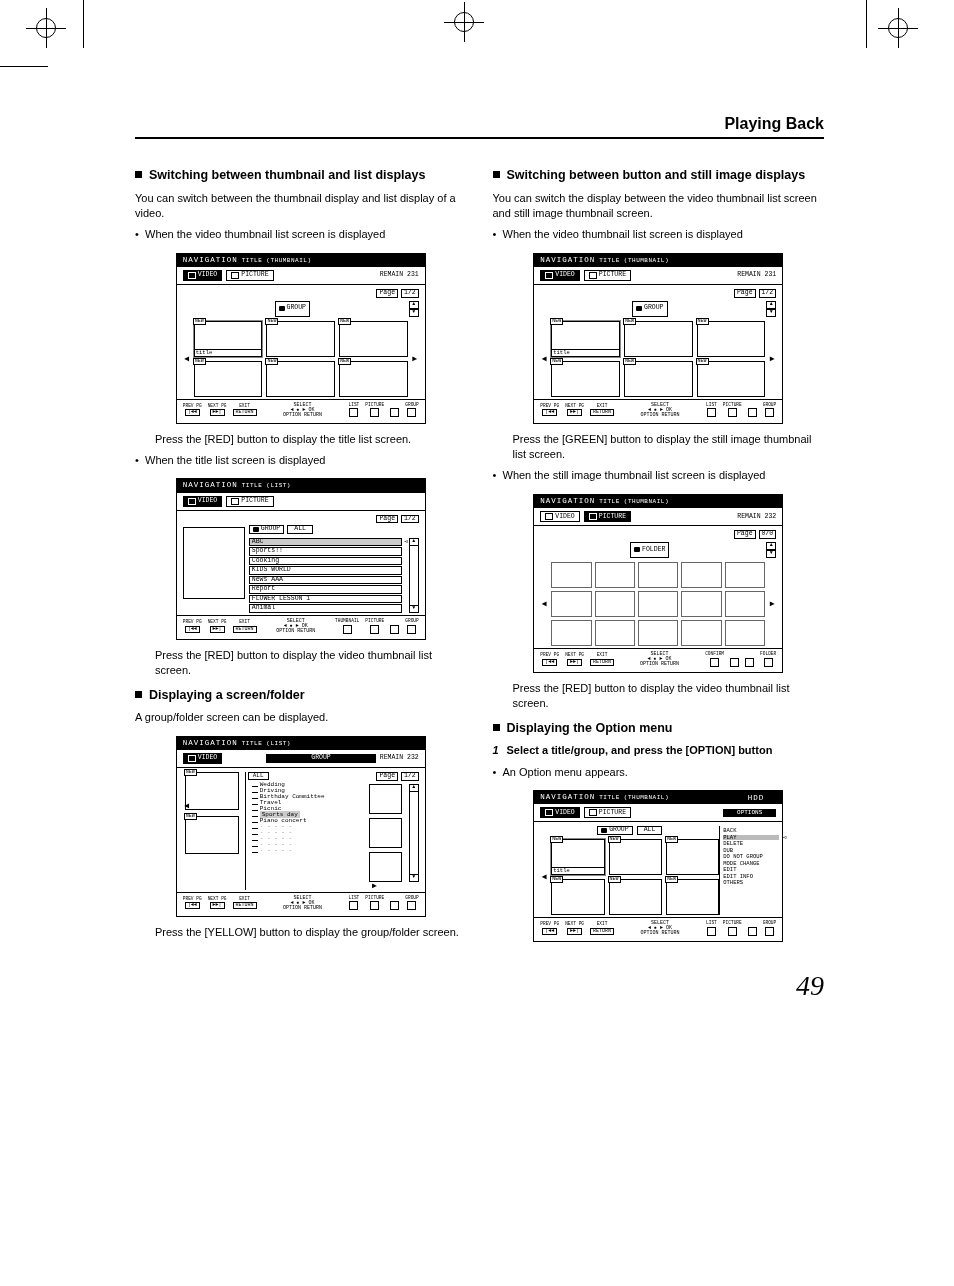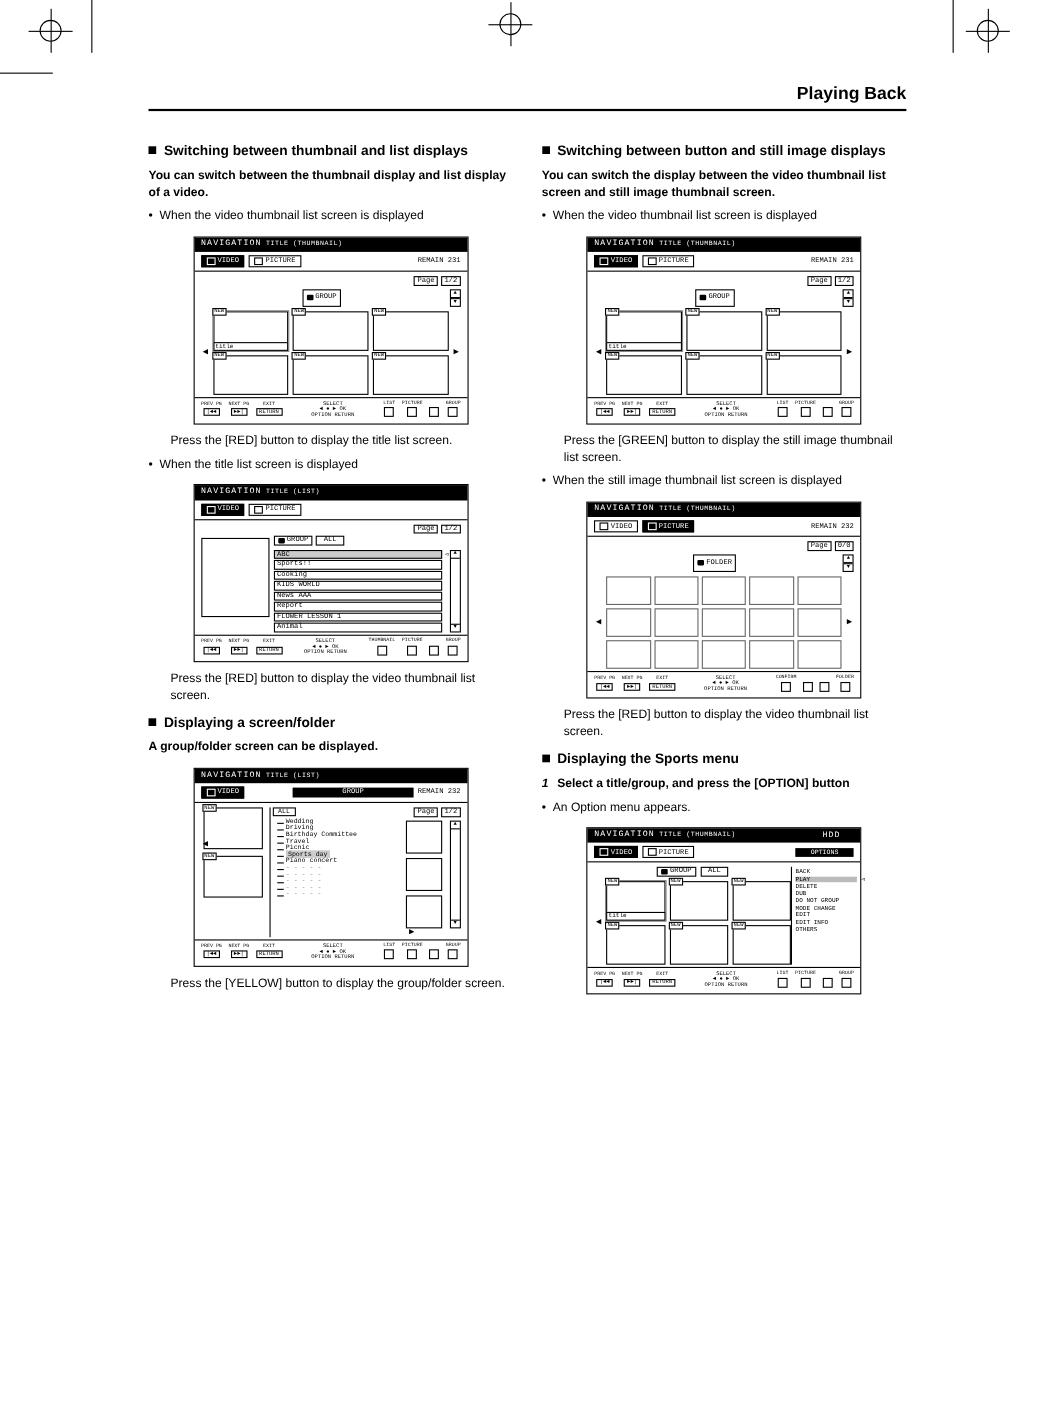--- a/index.html
+++ b/index.html
@@ -13,21 +13,21 @@
   }
   .crop-mark { position: absolute; background: #000; }
   .crop-h { height: 1px; width: 48px; }
   .crop-v { width: 1px; height: 48px; }
   .reg { position: absolute; }
   .reg .rc { width: 18px; height: 18px; border: 1px solid #000; border-radius: 50%; position: relative; }
   .reg .rh { position: absolute; width: 40px; height: 1px; background: #000; top: 9px; left: -11px; }
   .reg .rv { position: absolute; height: 40px; width: 1px; background: #000; left: 9px; top: -11px; }
 
   .page {
-    padding: 77px 130px 50px 135px;
+    padding: 115px 130px 50px 135px;
     box-sizing: border-box;
   }
   .header {
     border-bottom: 2px solid #000;
     text-align: right;
     font-weight: bold;
     font-size: 16px;
     padding-bottom: 4px;
     margin-bottom: 20px;
   }
@@ -44,21 +44,21 @@
   .sec-title {
     display: flex;
     align-items: flex-start;
     font-weight: bold;
     font-size: 12.5px;
     margin: 8px 0 6px 0;
   }
   .sec-title .sq {
     width: 7px; height: 7px; background: #000; margin-right: 7px; margin-top: 4px; flex: none;
   }
-  .para { margin: 0 0 6px 0; font-weight: bold; }
+  .para { margin: 0 0 6px 0; }
   .bullet {
     display: flex;
     margin: 3px 0 6px 0;
   }
   .bullet .dot { width: 10px; flex: none; }
   .bullet .dot::before { content: "•"; }
   .indent-text { margin: 6px 0 6px 20px; }
   .step {
     display: flex;
     margin: 6px 0;
@@ -754,21 +754,21 @@
               <span>FOLDER</span>
               <span class="o"></span>
             </div>
         </div>
       </div>
 
       <p class="indent-text">Press the [RED] button to display the video thumbnail list screen.</p>
 
       <div class="sec-title">
         <span class="sq"></span>
-          <span>Displaying the Sports menu</span>
+          <span>Displaying the Option menu</span>
       </div>
       <div class="step">
           <span class="num">1</span>
           <span class="txt">Select a title/group, and press the [OPTION] button</span>
         </div>
       <div class="bullet">
           <span class="dot"></span>
           <span>An Option menu appears.</span>
         </div>
 
@@ -870,13 +870,14 @@
           <div class="fg">
               <span>GROUP</span>
               <span class="o"></span>
             </div>
         </div>
       </div>
 
     </div>
   </div>
 
+  <div class="page-num">49</div>
 </div>
 
 </body></html>

